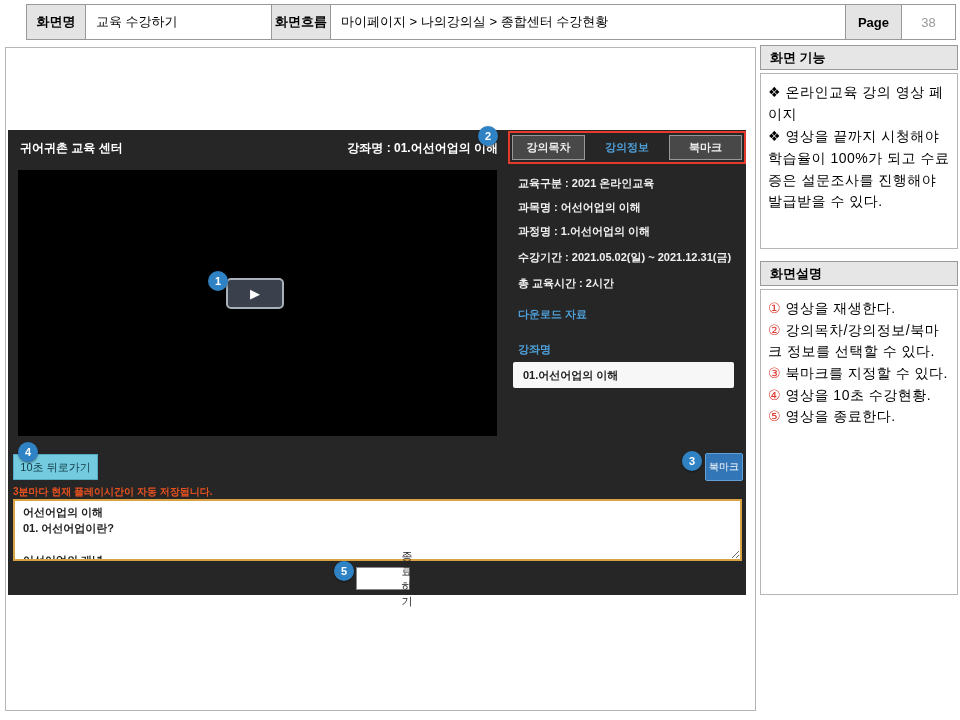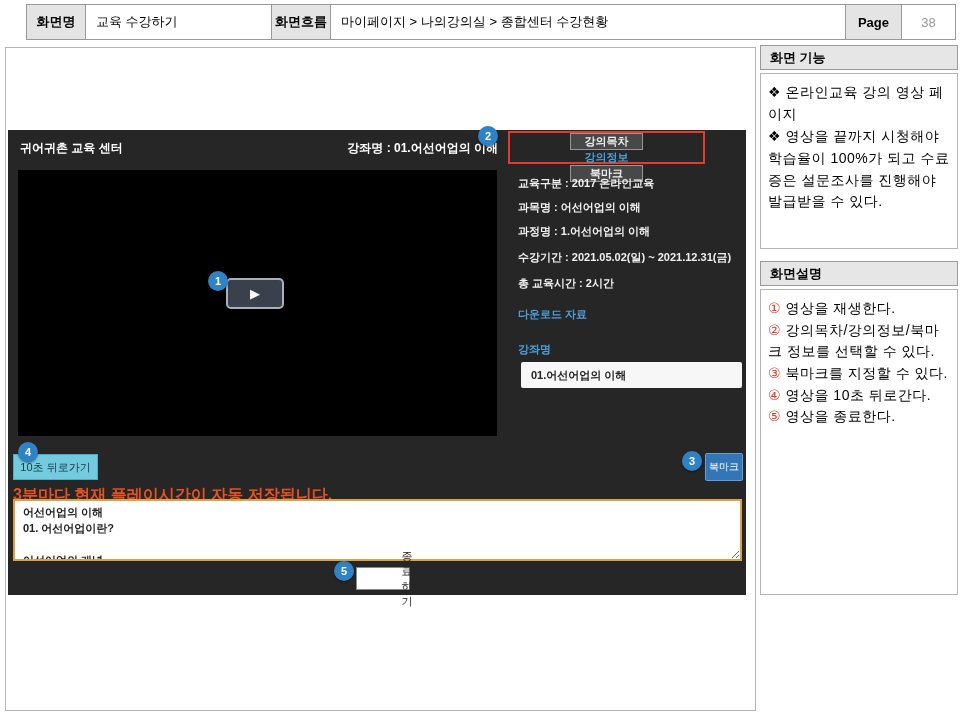--- a/index.html
+++ b/index.html
@@ -21,50 +21,50 @@
   .main-frame { position:absolute; left:5px; top:47px; width:751px; height:664px;
                 border:1px solid #b5b5b5; background:#fff; }
 
   
   .player { position:absolute; left:2px; top:82px; width:738px; height:465px;
             background:#262626; color:#f0f0f0; }
   .ph-left  { position:absolute; left:12px; top:10px; font-size:12px; font-weight:bold; color:#fff; }
   .ph-right { position:absolute; left:240px; top:10px; width:250px; text-align:right;
               font-size:12px; font-weight:bold; color:#fff; }
 
-  .tab-frame { position:absolute; left:500px; top:1px; width:197px; height:33px;
+  .tab-frame { position:absolute; left:500px; top:1px; width:238px; height:33px;
                border:2px solid #e43b2c; display:flex; align-items:center;
-               justify-content:space-between; padding:0 2px;flex-direction:column; }
+               justify-content:space-between; padding:0 2px; }
   .tab-btn { width:73px; height:25px; background:#484848; border:1px solid #989898;
              color:#eee; font-size:11px; font-weight:bold; display:flex;
              align-items:center; justify-content:center; cursor:pointer; }
   .tab-active { width:73px; height:25px; background:transparent; border:none;
                 color:#4d9fd8; font-size:11px; font-weight:bold; display:flex;
                 align-items:center; justify-content:center; cursor:pointer; }
 
   .video { position:absolute; left:10px; top:40px; width:479px; height:266px; background:#000; }
   .play-btn { position:absolute; left:208px; top:108px; width:58px; height:31px;
               background:#3a414c; border:2px solid #a8b0ba; border-radius:5px;
               display:flex; align-items:center; justify-content:center; cursor:pointer; }
   .play-glyph { color:#fff; font-size:13px; line-height:1; }
 
   .info { position:absolute; left:510px; top:0; width:228px; font-size:11px; font-weight:bold; }
   .info-row { position:absolute; left:0; white-space:nowrap; color:#f0f0f0; }
   .blue-link { color:#4d9fd8; cursor:pointer; }
   .lecture-item { position:absolute; left:-5px; top:232px; width:221px; height:26px;
                   background:#f7f7f7; color:#222; border-radius:2px; line-height:26px;
-                  padding-left:10px; font-size:11px; font-weight:bold; cursor:pointer;margin-left:8px; }
+                  padding-left:10px; font-size:11px; font-weight:bold; cursor:pointer; }
 
   .back-btn { position:absolute; left:5px; top:324px; width:85px; height:26px;
               background:#74cadf; border:1px solid #54aac2; color:#14404c;
               font-size:11px; display:flex; align-items:center; justify-content:center; cursor:pointer; }
   .bookmark-btn { position:absolute; left:697px; top:323px; width:38px; height:28px;
                   background:#3376b8; border:1px solid #63a0d8; color:#fff; font-size:10px;
                   border-radius:2px; display:flex; align-items:center; justify-content:center; cursor:pointer; }
-  .autosave { position:absolute; left:5px; top:355px; color:#e8511f; font-size:16px; font-weight:bold;text-align:right; }
+  .autosave { position:absolute; left:5px; top:355px; color:#e8511f; font-size:10px; font-weight:bold;text-align:right; }
 
   .notes { position:absolute; left:5px; top:369px; width:729px; height:62px;
            border:2px solid #d9a243; background:#fff; font-family:"Liberation Sans","DejaVu Sans",sans-serif;
            font-size:11px; font-weight:bold; color:#222; padding:4px 8px;
            overflow-y:scroll; resize:both; line-height:1.45; }
   .notes::-webkit-scrollbar { width:8px; }
   .notes::-webkit-scrollbar-thumb { background:#555; }
 
   .end-btn { position:absolute; left:348px; top:437px; width:54px; height:23px;
              background:#fff; border:1px solid #888; color:#222; font-size:11px;
@@ -111,21 +111,21 @@
       <div class="tab-btn">북마크</div>
     </div>
 
     <div class="video">
       <div class="play-btn">
         <span class="play-glyph">▶</span>
       </div>
     </div>
 
     <div class="info">
-      <div class="info-row" style="top:46px">교육구분 : 2017 온라인교육</div>
+      <div class="info-row" style="top:46px">교육구분 : 2021 온라인교육</div>
       <div class="info-row" style="top:70px">과목명 : 어선어업의 이해</div>
       <div class="info-row" style="top:94px">과정명 : 1.어선어업의 이해</div>
       <div class="info-row" style="top:120px">수강기간 : 2021.05.02(일) ~ 2021.12.31(금)</div>
       <div class="info-row" style="top:146px">총 교육시간 : 2시간</div>
       <div class="info-row blue-link" style="top:177px">다운로드 자료</div>
       <div class="info-row blue-link" style="top:212px">강좌명</div>
       <div class="lecture-item">01.어선어업의 이해</div>
     </div>
 
     <div class="back-btn">10초 뒤로가기</div>
@@ -155,15 +155,15 @@
   <div class="func-line">❖ 영상을 끝까지 시청해야 학습율이 100%가 되고 수료증은 설문조사를 진행해야 발급받을 수 있다.</div>
 </div>
 
 <div class="side-header" style="top:261px;">
   <span>화면설명</span>
 </div>
 <div class="side-box" style="top:289px; height:306px;">
   <div class="desc-item"><span class="red-num">①</span><span> 영상을 재생한다.</span></div>
   <div class="desc-item"><span class="red-num">②</span><span> 강의목차/강의정보/북마크 정보를 선택할 수 있다.</span></div>
   <div class="desc-item"><span class="red-num">③</span><span> 북마크를 지정할 수 있다.</span></div>
-  <div class="desc-item"><span class="red-num">④</span><span> 영상을 10초 뒤로간다.</span></div>
+  <div class="desc-item"><span class="red-num">④</span><span> 영상을 10초 수강현황.</span></div>
   <div class="desc-item"><span class="red-num">⑤</span><span> 영상을 종료한다.</span></div>
 </div>
 
 </body></html>

